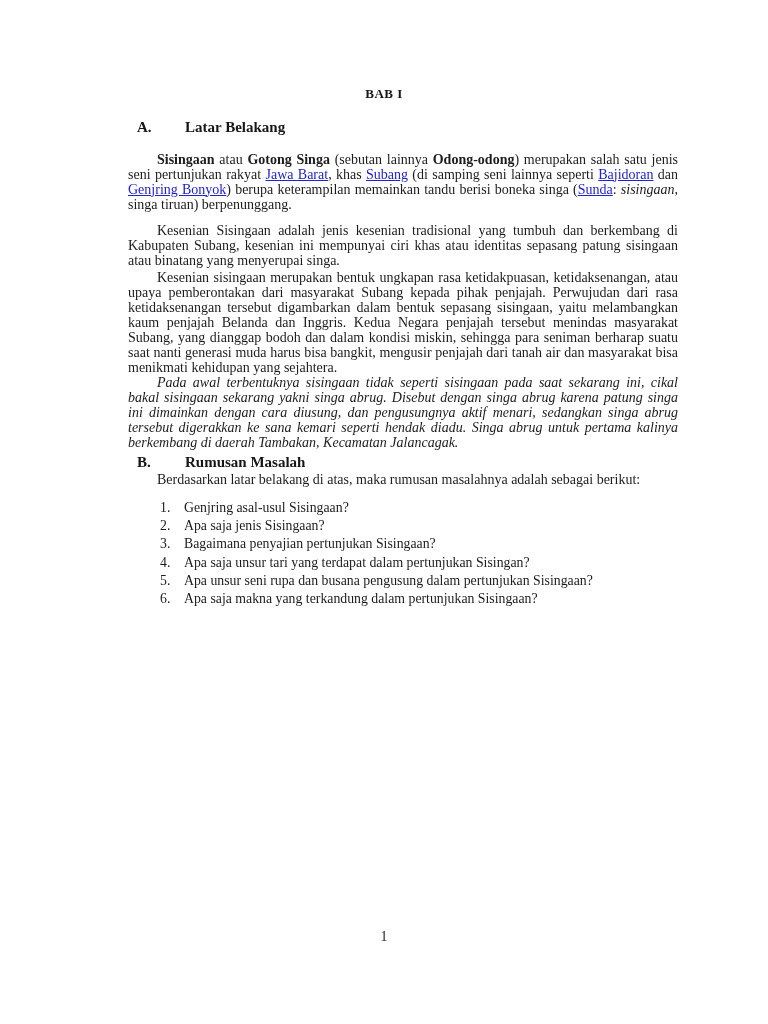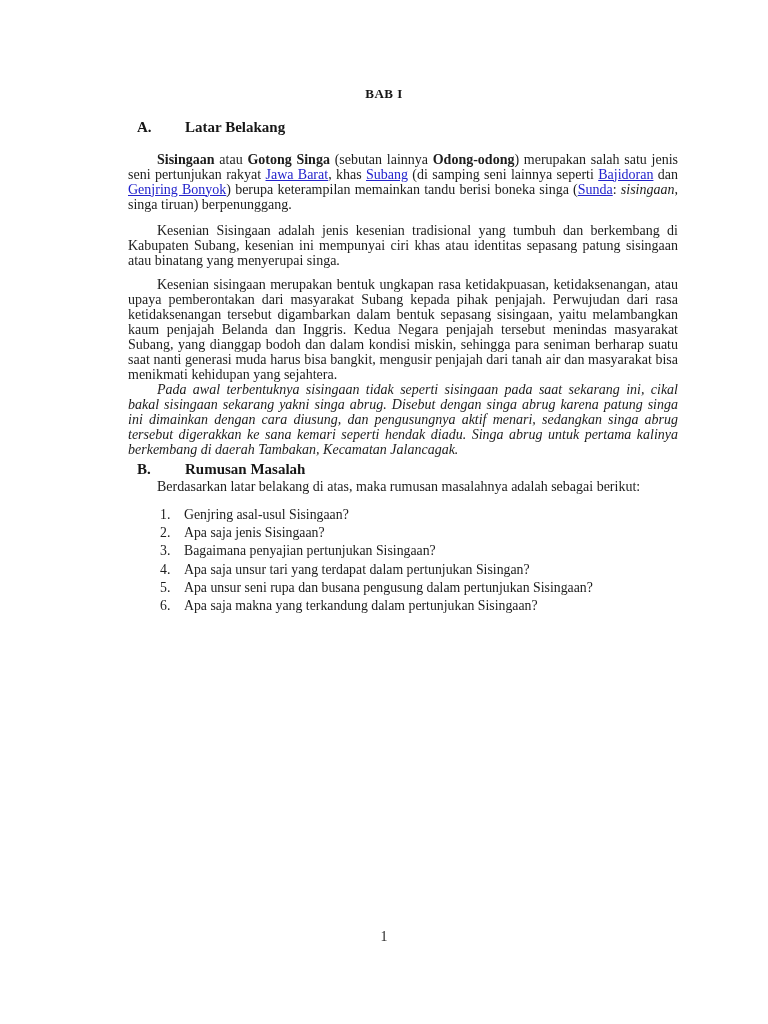--- a/index.html
+++ b/index.html
@@ -48,21 +48,21 @@
 
   .para {
     font-size: 14px;
     line-height: 15px;
     text-align: justify;
     text-indent: 29px;
     margin-bottom: 10px;
     color: #1c1c1c;
   }
   .para.p1 { margin-bottom: 11.5px; }
-  .para.p2 { margin-bottom: 9px; }
+  .para.p2 { margin-bottom: 2px; }
   .para.p3 { margin-bottom: 0; }
   .para.p4 { margin-bottom: 0; font-style: italic; }
   .para.intro { margin-bottom: 12px; }
 
   .seg-bold { font-weight: bold; }
   .seg-italic { font-style: italic; }
   a.doc-link { color: #2222cc; text-decoration: underline; cursor: pointer; }
 
   .question-list {
     margin-top: 1px;

